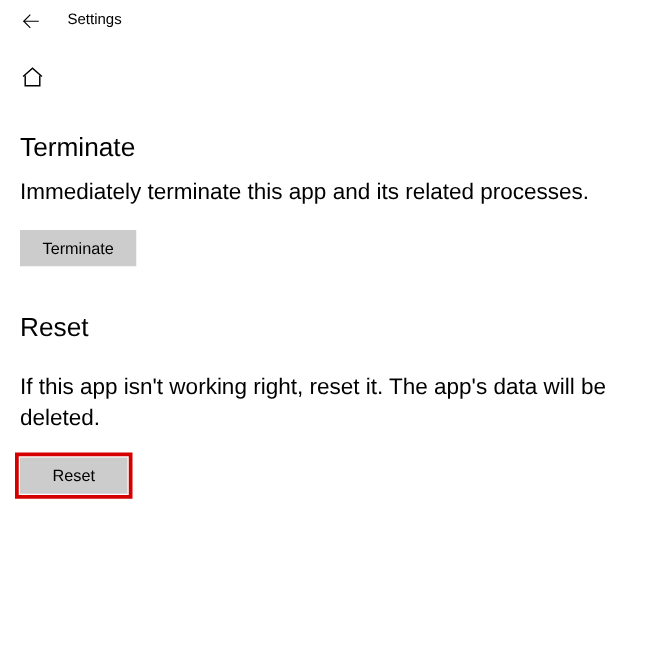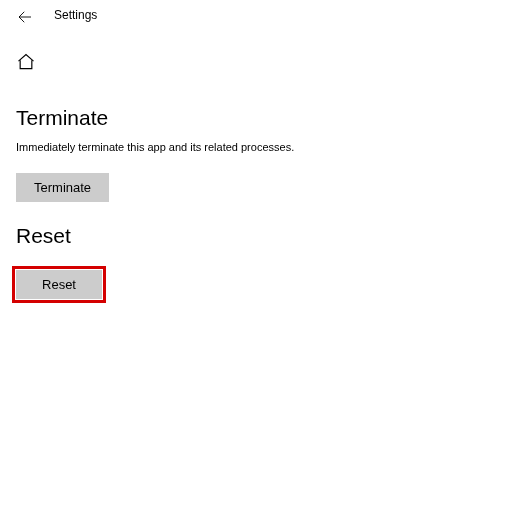--- a/index.html
+++ b/index.html
@@ -33,32 +33,32 @@
       padding: 18px 16px 14px 16px;
     }
     .home-icon {
       cursor: pointer;
       display: inline-flex;
     }
     .content {
       padding: 0 16px;
     }
     .section {
-      margin-top: 22px;
+      margin-top: 38px;
     }
     .section:first-child {
       margin-top: 16px;
     }
     .section-title {
       font-size: 21px;
       font-weight: 400;
       margin-bottom: 10px;
     }
     .section-desc {
-      font-size: 11px;
+      font-size: 18px;
       line-height: 1.4;
       color: #000000;
       margin-bottom: 18px;
       max-width: 480px;
     }
     .btn {
       background: #cccccc;
       border: none;
       padding: 7px 18px;
       font-size: 13px;
@@ -103,17 +103,18 @@
   <div class="section">
     <h2 class="section-title">Terminate</h2>
     <p class="section-desc">Immediately terminate this app and its related processes.</p>
     <button class="btn">Terminate</button>
   </div>
 
   <div class="section">
     <h2 class="section-title">Reset</h2>
 
     <div class="subblock">
+      <p class="section-desc">If this app isn't working right, reset it. The app's data will be deleted.</p>
       <button class="btn highlighted">Reset</button>
     </div>
   </div>
 
 </div>
 
 </body></html>

